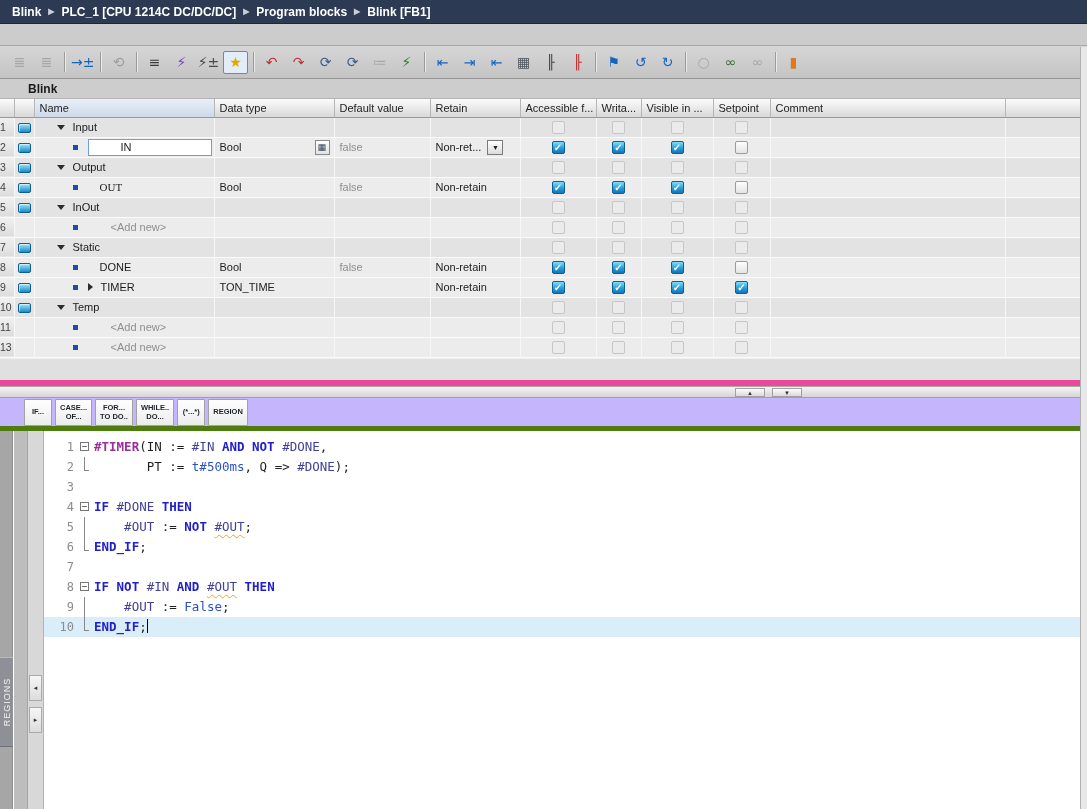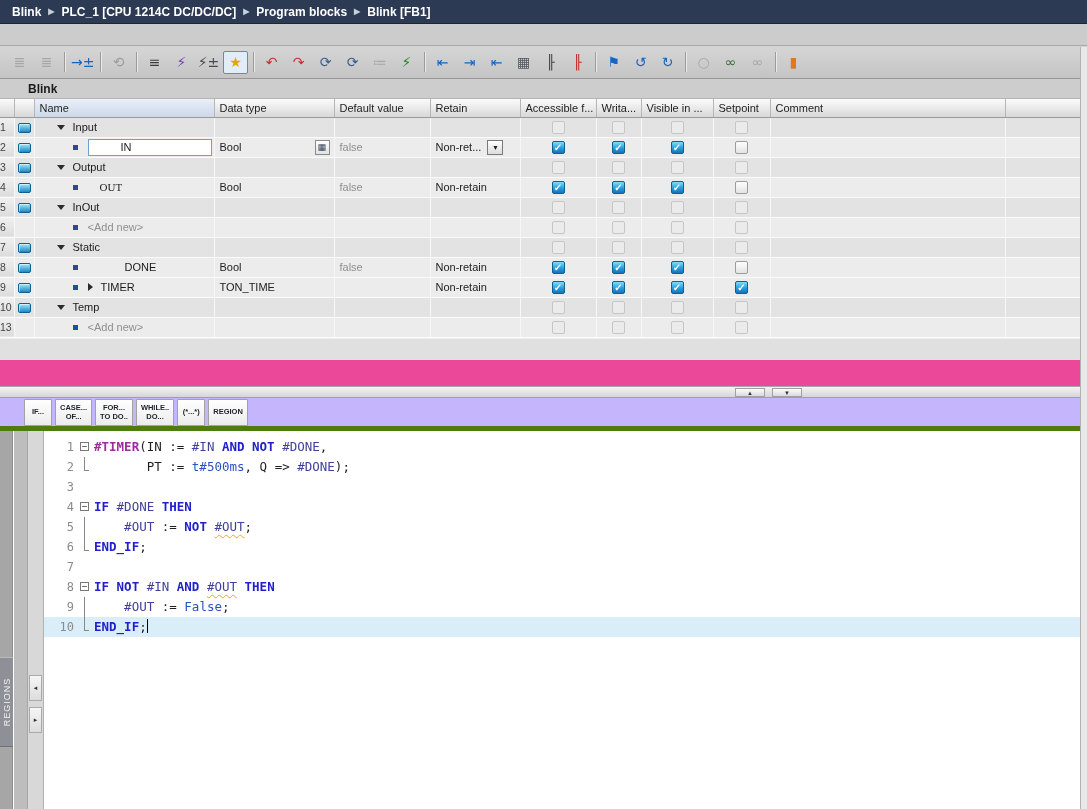--- a/index.html
+++ b/index.html
@@ -40,21 +40,21 @@
       color:#444;font-size:10.5px;padding-left:3px;}
   .tagico{display:inline-block;width:13px;height:10px;border:1px solid #0f5f93;border-radius:2px;
       background:linear-gradient(180deg,#9fe8f8,#1b87c9);margin-left:3px;vertical-align:middle;
       box-shadow:inset 1px 1px 0 rgba(255,255,255,.5);}
   .namecell{display:flex;align-items:center;height:19px;}
   .mk-sq{display:inline-block;width:5px;height:5px;background:#1f4e9c;margin-right:10px;flex:0 0 auto;}
   .mk-dn{display:inline-block;width:0;height:0;border-left:4px solid transparent;border-right:4px solid transparent;
       border-top:5px solid #2b2b2b;margin-right:8px;flex:0 0 auto;}
   .mk-rt{display:inline-block;width:0;height:0;border-top:4px solid transparent;border-bottom:4px solid transparent;
       border-left:5px solid #2b2b2b;margin-right:6px;flex:0 0 auto;}
-  .nm-sec{color:#1a1a1a;} .nm-itm{color:#1a1a1a;} .nm-ph{color:#8f8f8f;}
+  .nm-sec{color:#1a1a1a;} .nm-itm{color:#1a1a1a;} .nm-ph{color:#8f8f8f;margin-left:23px;}
   .editbox{flex:1 1 auto;height:17px;background:#fff;border:1px solid #6aa1d8;display:flex;align-items:center;
       padding-left:32px;margin-right:2px;}
   .gray{color:#8f8f8f;}
   .dtcell{display:flex;align-items:center;padding-left:5px;}
   .dt-btn{margin-left:auto;margin-right:4px;width:15px;height:15px;border:1px solid #8a8a8a;
       background:linear-gradient(#fff,#e2e2e2);font-size:9px;line-height:13px;text-align:center;padding:0;cursor:pointer;color:#345;}
   .retcell{display:flex;align-items:center;padding-left:5px;}
   .dd-btn{margin-left:6px;width:16px;height:15px;border:1px solid #7a7a7a;background:linear-gradient(#fff,#dcdcdc);
       font-size:7px;line-height:13px;text-align:center;padding:0;cursor:pointer;color:#222;}
   td.ck{text-align:center;}
@@ -366,21 +366,21 @@
             <td class="c ck"><span class="cb dim"></span></td>
             <td class="c ck"><span class="cb dim"></span></td>
             <td class="c ck"><span class="cb dim"></span></td>
             <td class="c"></td>
             <td class="c"></td>
           </tr>
           <tr class="itm">
             <td class="num">8</td>
             <td class="c"><span class="tagico"></span></td>
             <td class="c">
-              <div class="namecell" style="padding-left: 38px; gap: 25px;">
+              <div class="namecell" style="padding-left: 38px;">
                 <span class="mk-sq"></span>
                 <span class="nm-itm" style="padding-left: 12px;">DONE</span>
               </div>
             </td>
             <td class="c">
               <div class="dtcell">
                 <span>Bool</span>
               </div>
             </td>
             <td class="c"><span class="gray" style="padding-left: 5px;">false</span></td>
@@ -424,20 +424,41 @@
             <td class="c"></td>
             <td class="c"></td>
           </tr>
           <tr class="sec">
             <td class="num">10</td>
             <td class="c"><span class="tagico"></span></td>
             <td class="c">
               <div class="namecell" style="padding-left: 22px;">
                 <span class="mk-dn"></span>
                 <span class="nm-sec">Temp</span>
+              </div>
+            </td>
+            <td class="c">
+              <div class="dtcell"></div>
+            </td>
+            <td class="c"></td>
+            <td class="c"></td>
+            <td class="c ck"><span class="cb dim"></span></td>
+            <td class="c ck"><span class="cb dim"></span></td>
+            <td class="c ck"><span class="cb dim"></span></td>
+            <td class="c ck"><span class="cb dim"></span></td>
+            <td class="c"></td>
+            <td class="c"></td>
+          </tr>
+          <tr class="itm">
+            <td class="num">11</td>
+            <td class="c"></td>
+            <td class="c">
+              <div class="namecell" style="padding-left: 38px;">
+                <span class="mk-sq"></span>
+                <span class="nm-ph">&lt;Add new&gt;</span>
               </div>
             </td>
             <td class="c">
               <div class="dtcell"></div>
             </td>
             <td class="c"></td>
             <td class="c"></td>
             <td class="c ck"><span class="cb dim"></span></td>
             <td class="c ck"><span class="cb dim"></span></td>
             <td class="c ck"><span class="cb dim"></span></td>

